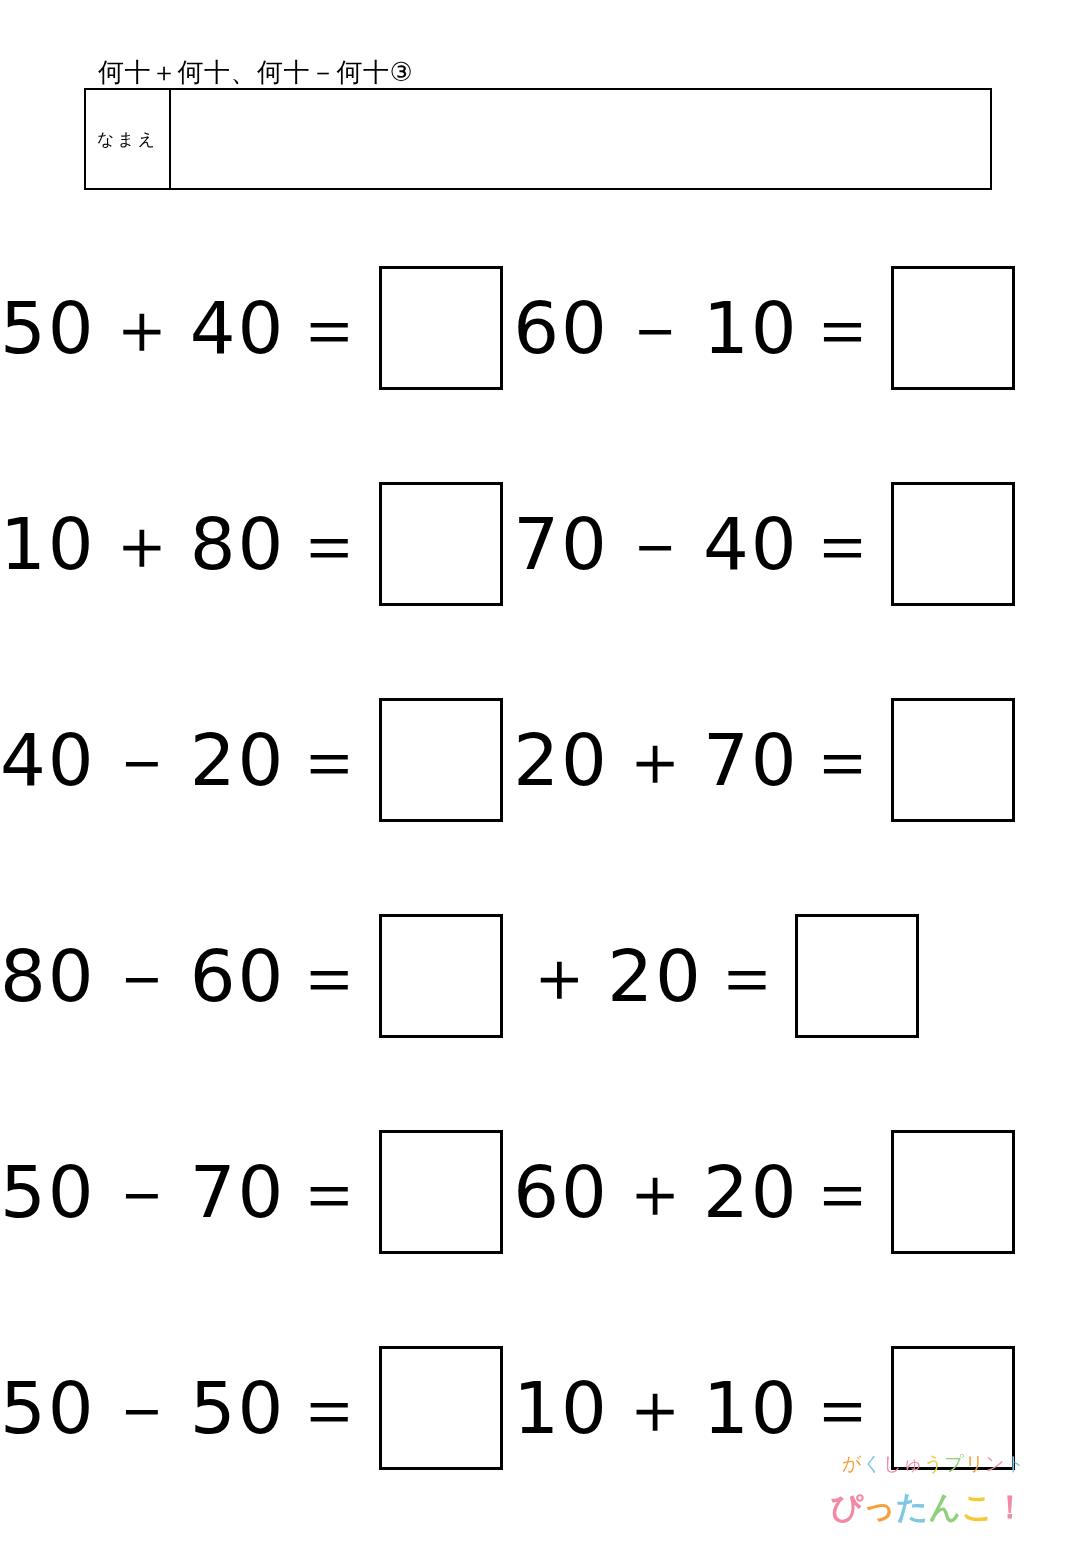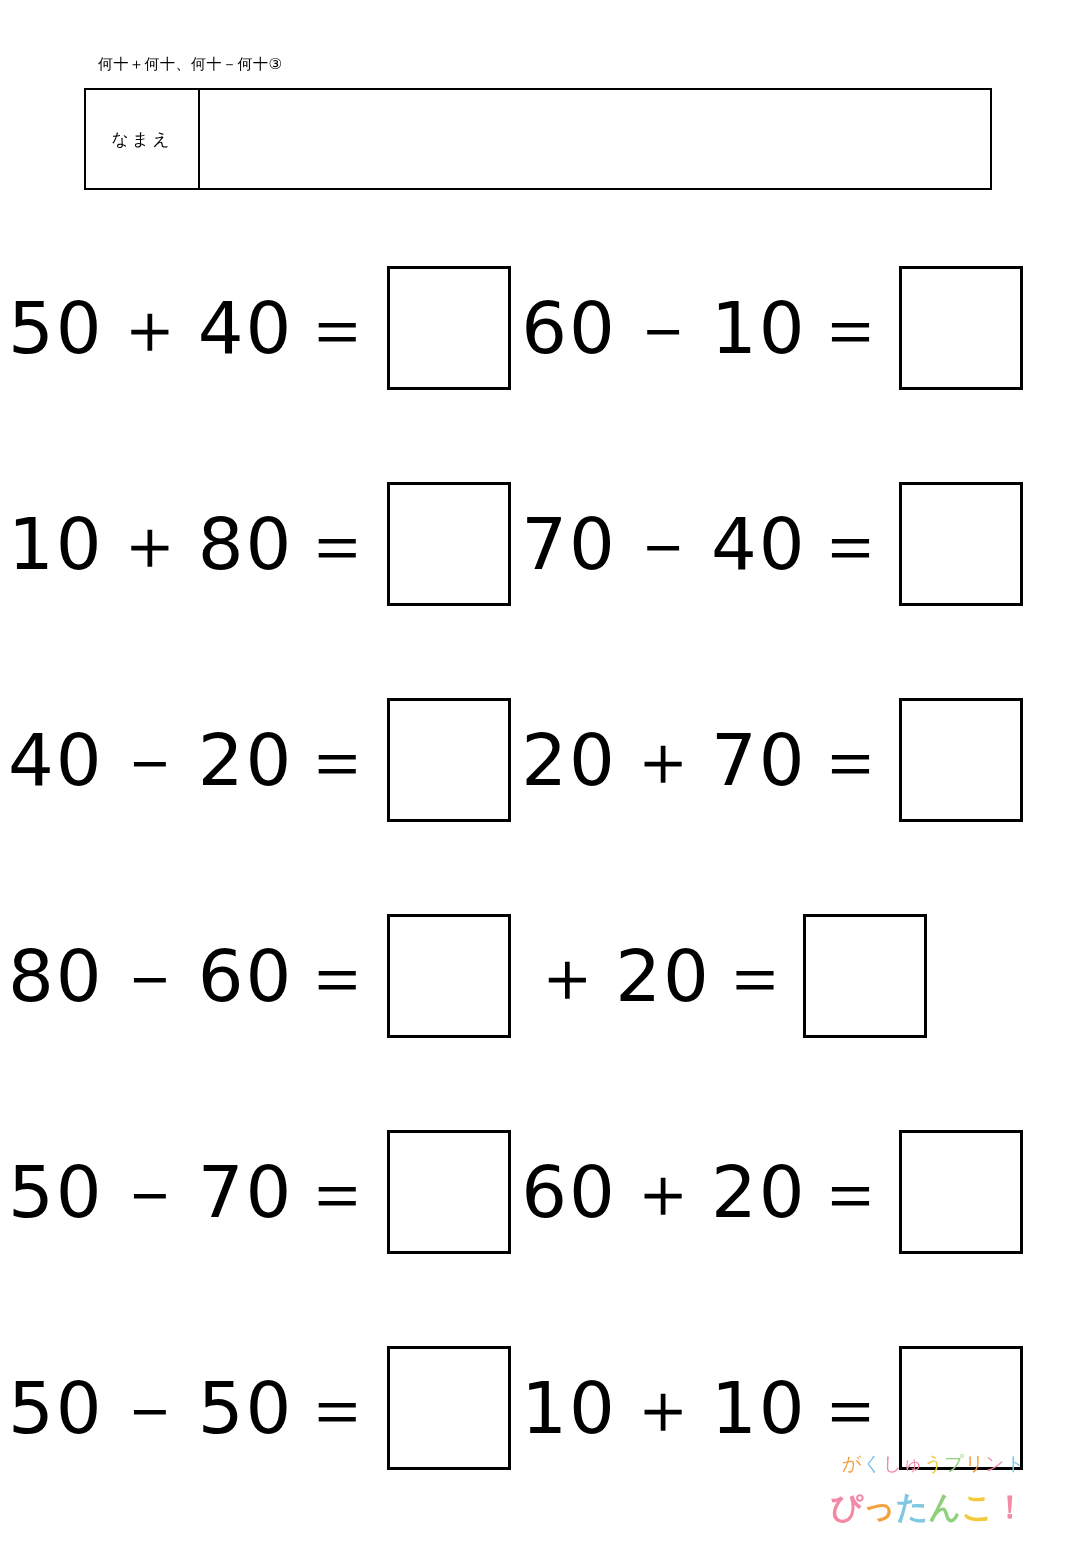--- a/index.html
+++ b/index.html
@@ -14,56 +14,56 @@
     font-family: "Liberation Sans", sans-serif;
     color: #000000;
     overflow: hidden;
   }
 
   
   .sheet-title {
     position: absolute;
     left: 98px;
     top: 55px;
-    font-size: 15px;
+    font-size: 26px;
     letter-spacing: 0.5px;
     font-family: "DejaVu Sans", sans-serif;
     white-space: nowrap;
   }
 
   .name-box {
     position: absolute;
     left: 84px;
     top: 88px;
     width: 908px;
     height: 102px;
     border: 2px solid #000;
     box-sizing: border-box;
     display: flex;
     align-items: stretch;
   }
   .name-label {
-    width: 114px;
+    width: 85px;
     border-right: 2px solid #000;
     box-sizing: border-box;
     display: flex;
     align-items: center;
     justify-content: center;
     font-size: 17px;
     letter-spacing: 3px;
     font-family: "DejaVu Sans", sans-serif;
   }
   .name-field {
     flex: 1;
   }
 
   
   .problems {
     position: absolute;
-    left: 8px;
+    left: 0;
     top: 220px;
     width: 924px;
   }
   .prow {
     display: flex;
     height: 216px;
     align-items: center;
   }
   .pcell {
     display: flex;

